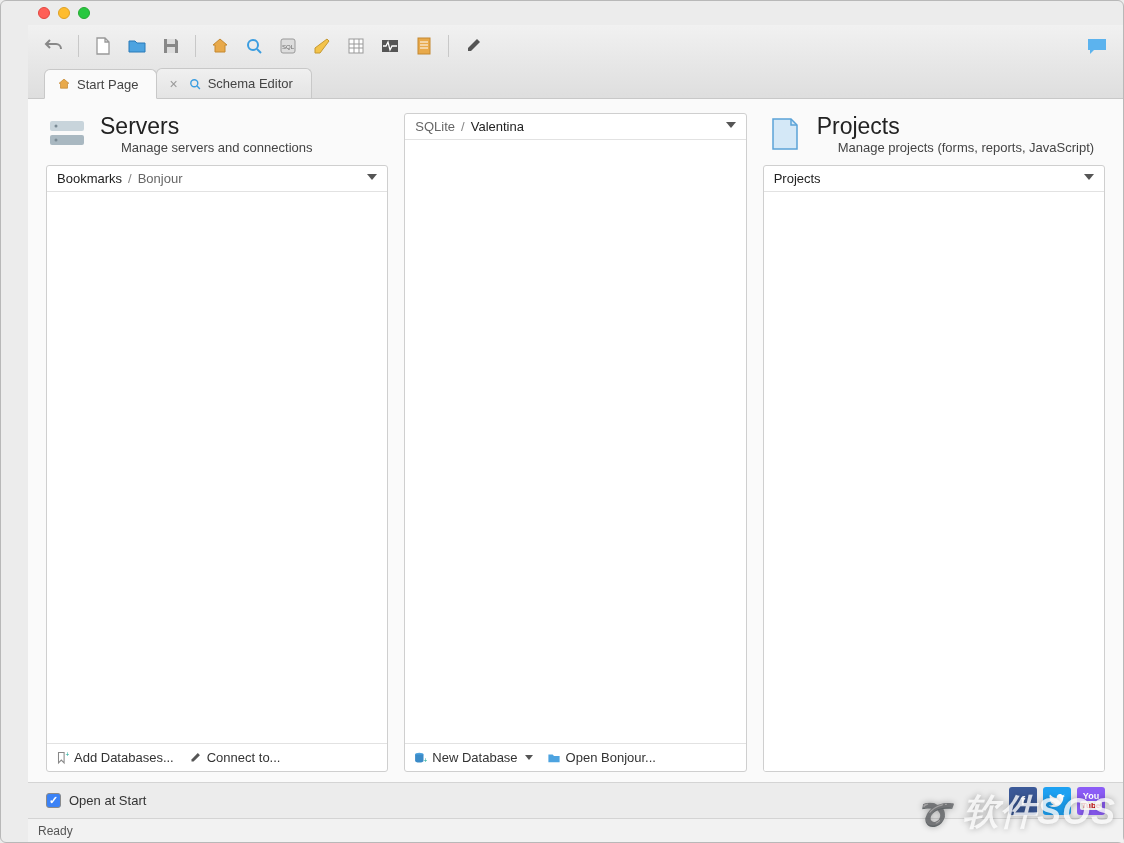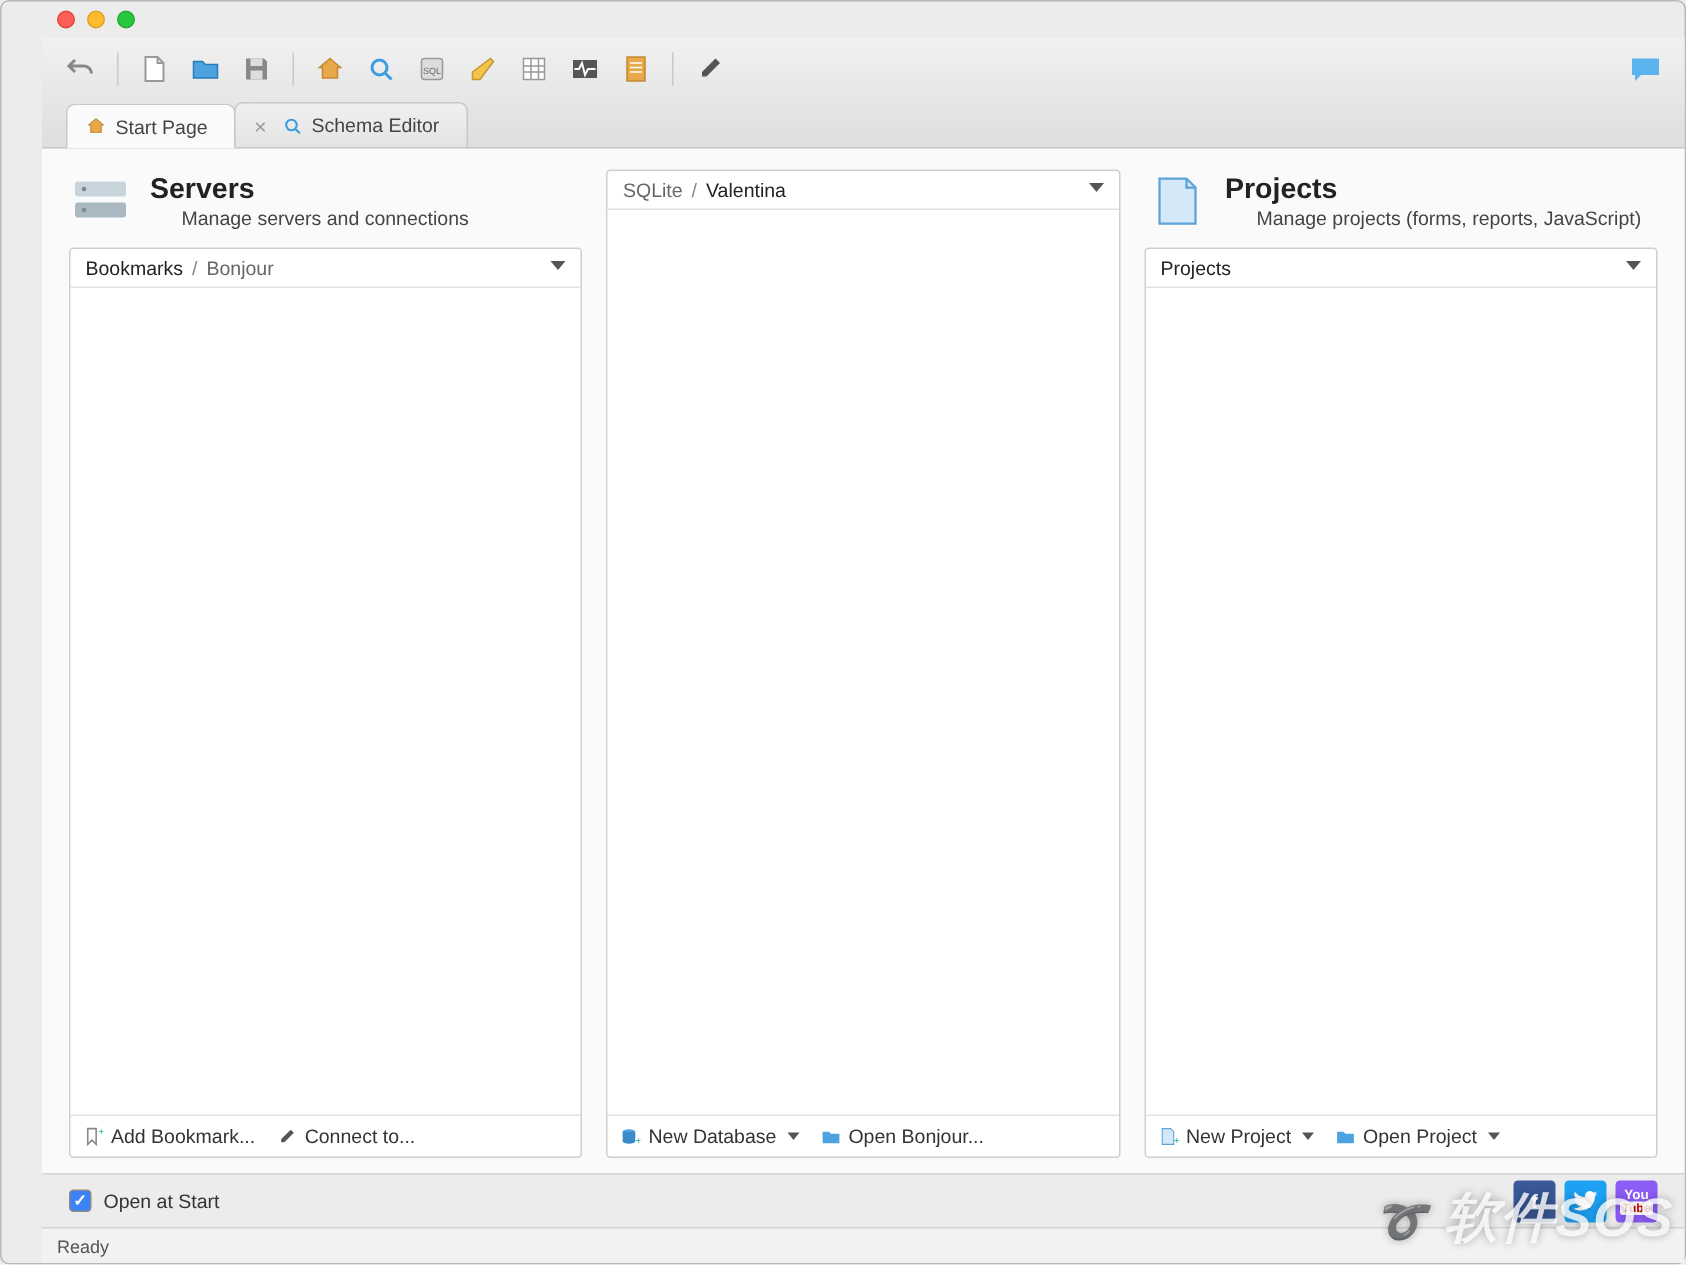--- a/index.html
+++ b/index.html
@@ -106,21 +106,21 @@
 .col-header {
   display: flex;
   align-items: center;
   gap: 12px;
   padding-bottom: 10px;
 }
 .col-icon {
   width: 42px; height: 42px;
   display: flex; align-items: center; justify-content: center;
 }
-.col-title { font-size: 19px; font-weight: 700; color: #222; }
+.col-title { font-size: 23px; font-weight: 400; color: #222; }
 .col-sub { font-size: 13px; color: #444; margin-left: 21px; }
 
 .panel {
   flex: 1;
   border: 1px solid #cfcfcf;
   border-radius: 3px;
   background: #fff;
   display: flex;
   flex-direction: column;
   overflow: hidden;
@@ -364,21 +364,21 @@
           <span class="crumb-link">Bonjour</span>
           <div class="dd-caret"></div>
         </div>
         <div class="panel-body"></div>
         <div class="panel-foot">
           <div class="foot-btn">
             <svg width="14" height="14" viewBox="0 0 20 20">
                 <path d="M5 2 H13 V17 L9 13 L5 17 Z" fill="none" stroke="#888" stroke-width="1.5"></path>
                 <text x="15" y="8" font-size="10" fill="#2a9">+</text>
               </svg>
-            <span>Add Bookmark...</span>
+            <span>Add Databases...</span>
           </div>
           <div class="foot-btn">
             <svg width="14" height="14" viewBox="0 0 20 20">
                 <path d="M14 3 L17 6 L8 15 L5 15 L5 12 Z" fill="#555"></path>
               </svg>
             <span>Connect to...</span>
           </div>
         </div>
       </div>
     </div>
@@ -424,37 +424,20 @@
           <div class="col-title">Projects</div>
           <div class="col-sub">Manage projects (forms, reports, JavaScript)</div>
         </div>
       </div>
       <div class="panel">
         <div class="panel-head">
           <span class="crumb-active">Projects</span>
           <div class="dd-caret"></div>
         </div>
         <div class="panel-body"></div>
-        <div class="panel-foot">
-          <div class="foot-btn">
-            <svg width="14" height="14" viewBox="0 0 20 20">
-                <path d="M4 2 H12 L15 5 V17 H4 Z" fill="#d4e8f7" stroke="#5ba3d8"></path>
-                <text x="15" y="17" font-size="10" fill="#2a9">+</text>
-              </svg>
-            <span>New Project</span>
-            <div class="dd-small"></div>
-          </div>
-          <div class="foot-btn">
-            <svg width="14" height="14" viewBox="0 0 20 20">
-                <path d="M2 5 H8 L10 7 H18 V16 H2 Z" fill="#4da3e0"></path>
-              </svg>
-            <span>Open Project</span>
-            <div class="dd-small"></div>
-          </div>
-        </div>
       </div>
     </div>
 
   </div>
 
   <div class="footer1">
     <div class="chk">✓</div>
     <span>Open at Start</span>
     <div class="social">
       <div class="social-btn fb">f</div>

